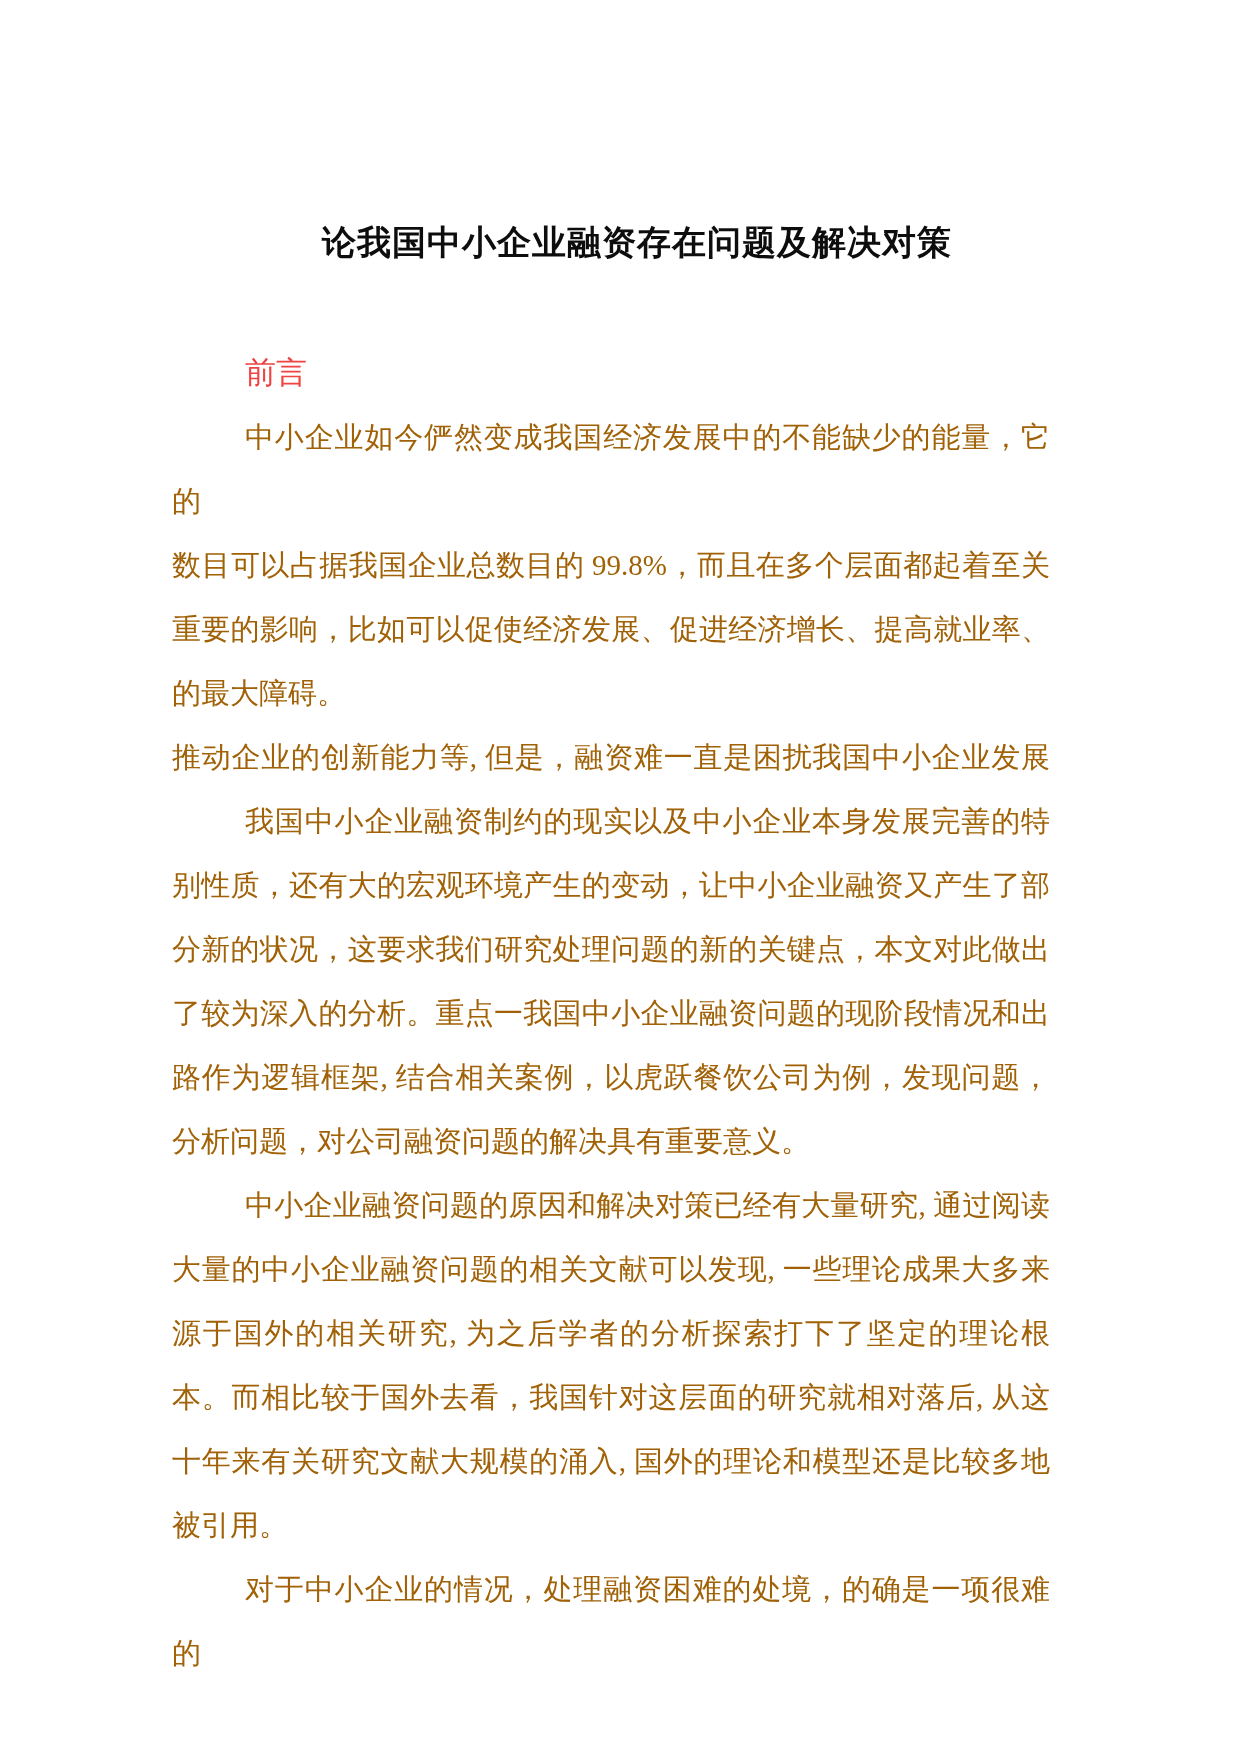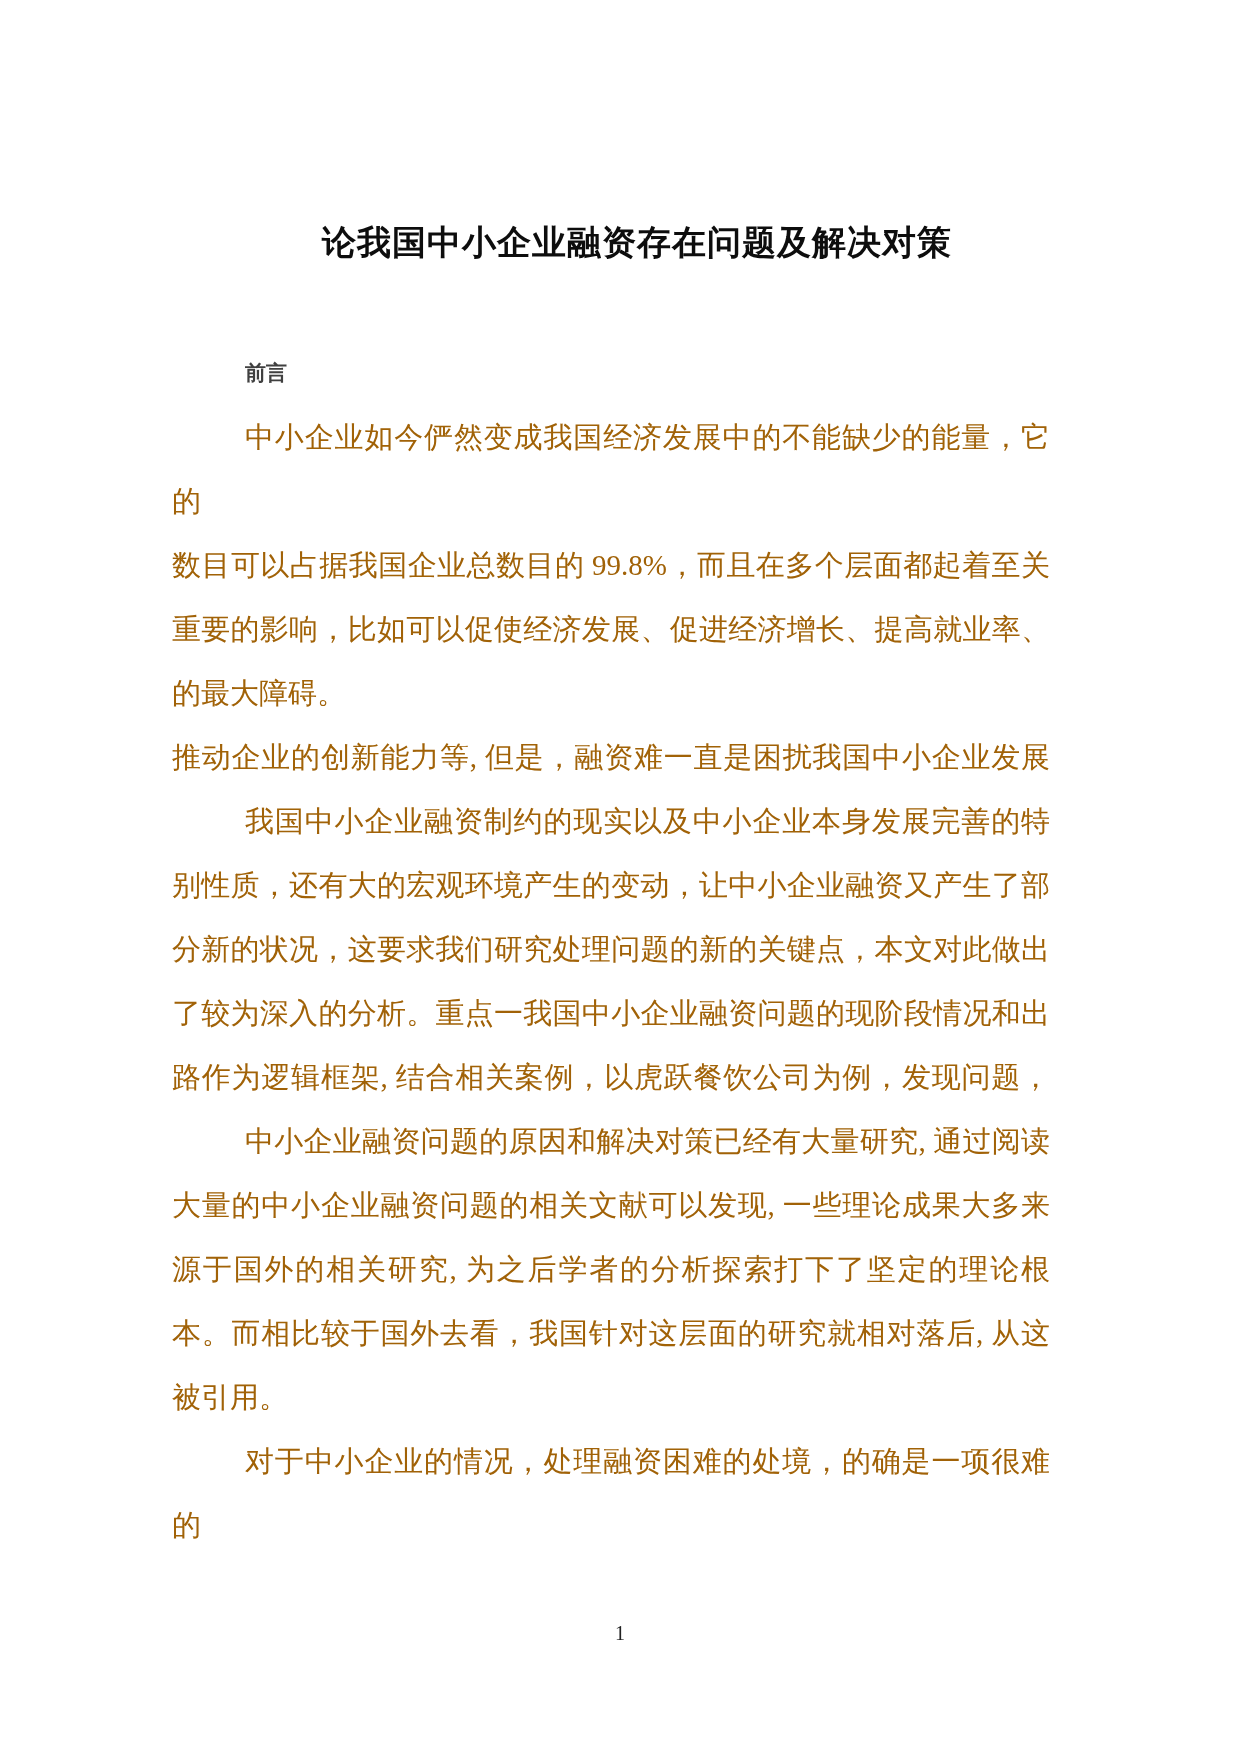--- a/index.html
+++ b/index.html
@@ -28,24 +28,24 @@
     padding-left: 17px;
   }
   .content {
     padding-left: 172px;
     padding-right: 190px;
   }
   .heading {
     margin-top: 95px;
     margin-left: 73px;
     font-family: "Liberation Sans", "DejaVu Sans", sans-serif;
-    font-weight: bold;
-    font-size: 21px;
+    font-weight: normal;
+    font-size: 31px;
     line-height: 32px;
-    color: #404040;
+    color: #ef4444;
   }
   .bodytext {
     margin-top: 16px;
     font-family: "Liberation Serif", "DejaVu Serif", serif;
     font-size: 29px;
     line-height: 64px;
     color: #a16207;
   }
   .para {
     margin: 0;
@@ -92,27 +92,29 @@
         <div class="line end">的最大障碍。</div>
         <div class="line">推动企业的创新能力等, 但是，融资难一直是困扰我国中小企业发展</div>
       </div>
 
       <div class="para">
         <div class="line first">我国中小企业融资制约的现实以及中小企业本身发展完善的特</div>
         <div class="line">别性质，还有大的宏观环境产生的变动，让中小企业融资又产生了部</div>
         <div class="line">分新的状况，这要求我们研究处理问题的新的关键点，本文对此做出</div>
         <div class="line">了较为深入的分析。重点一我国中小企业融资问题的现阶段情况和出</div>
         <div class="line">路作为逻辑框架, 结合相关案例，以虎跃餐饮公司为例，发现问题，</div>
+        <div class="line end">分析问题，对公司融资问题的解决具有重要意义。</div>
       </div>
 
       <div class="para">
         <div class="line first">中小企业融资问题的原因和解决对策已经有大量研究, 通过阅读</div>
         <div class="line">大量的中小企业融资问题的相关文献可以发现, 一些理论成果大多来</div>
         <div class="line">源于国外的相关研究, 为之后学者的分析探索打下了坚定的理论根</div>
         <div class="line">本。而相比较于国外去看，我国针对这层面的研究就相对落后, 从这</div>
+        <div class="line">十年来有关研究文献大规模的涌入, 国外的理论和模型还是比较多地</div>
         <div class="line end">被引用。</div>
       </div>
 
       <div class="para">
         <div class="line first">对于中小企业的情况，处理融资困难的处境，的确是一项很难的</div>
       </div>
 
     </div>
   </div>
 

